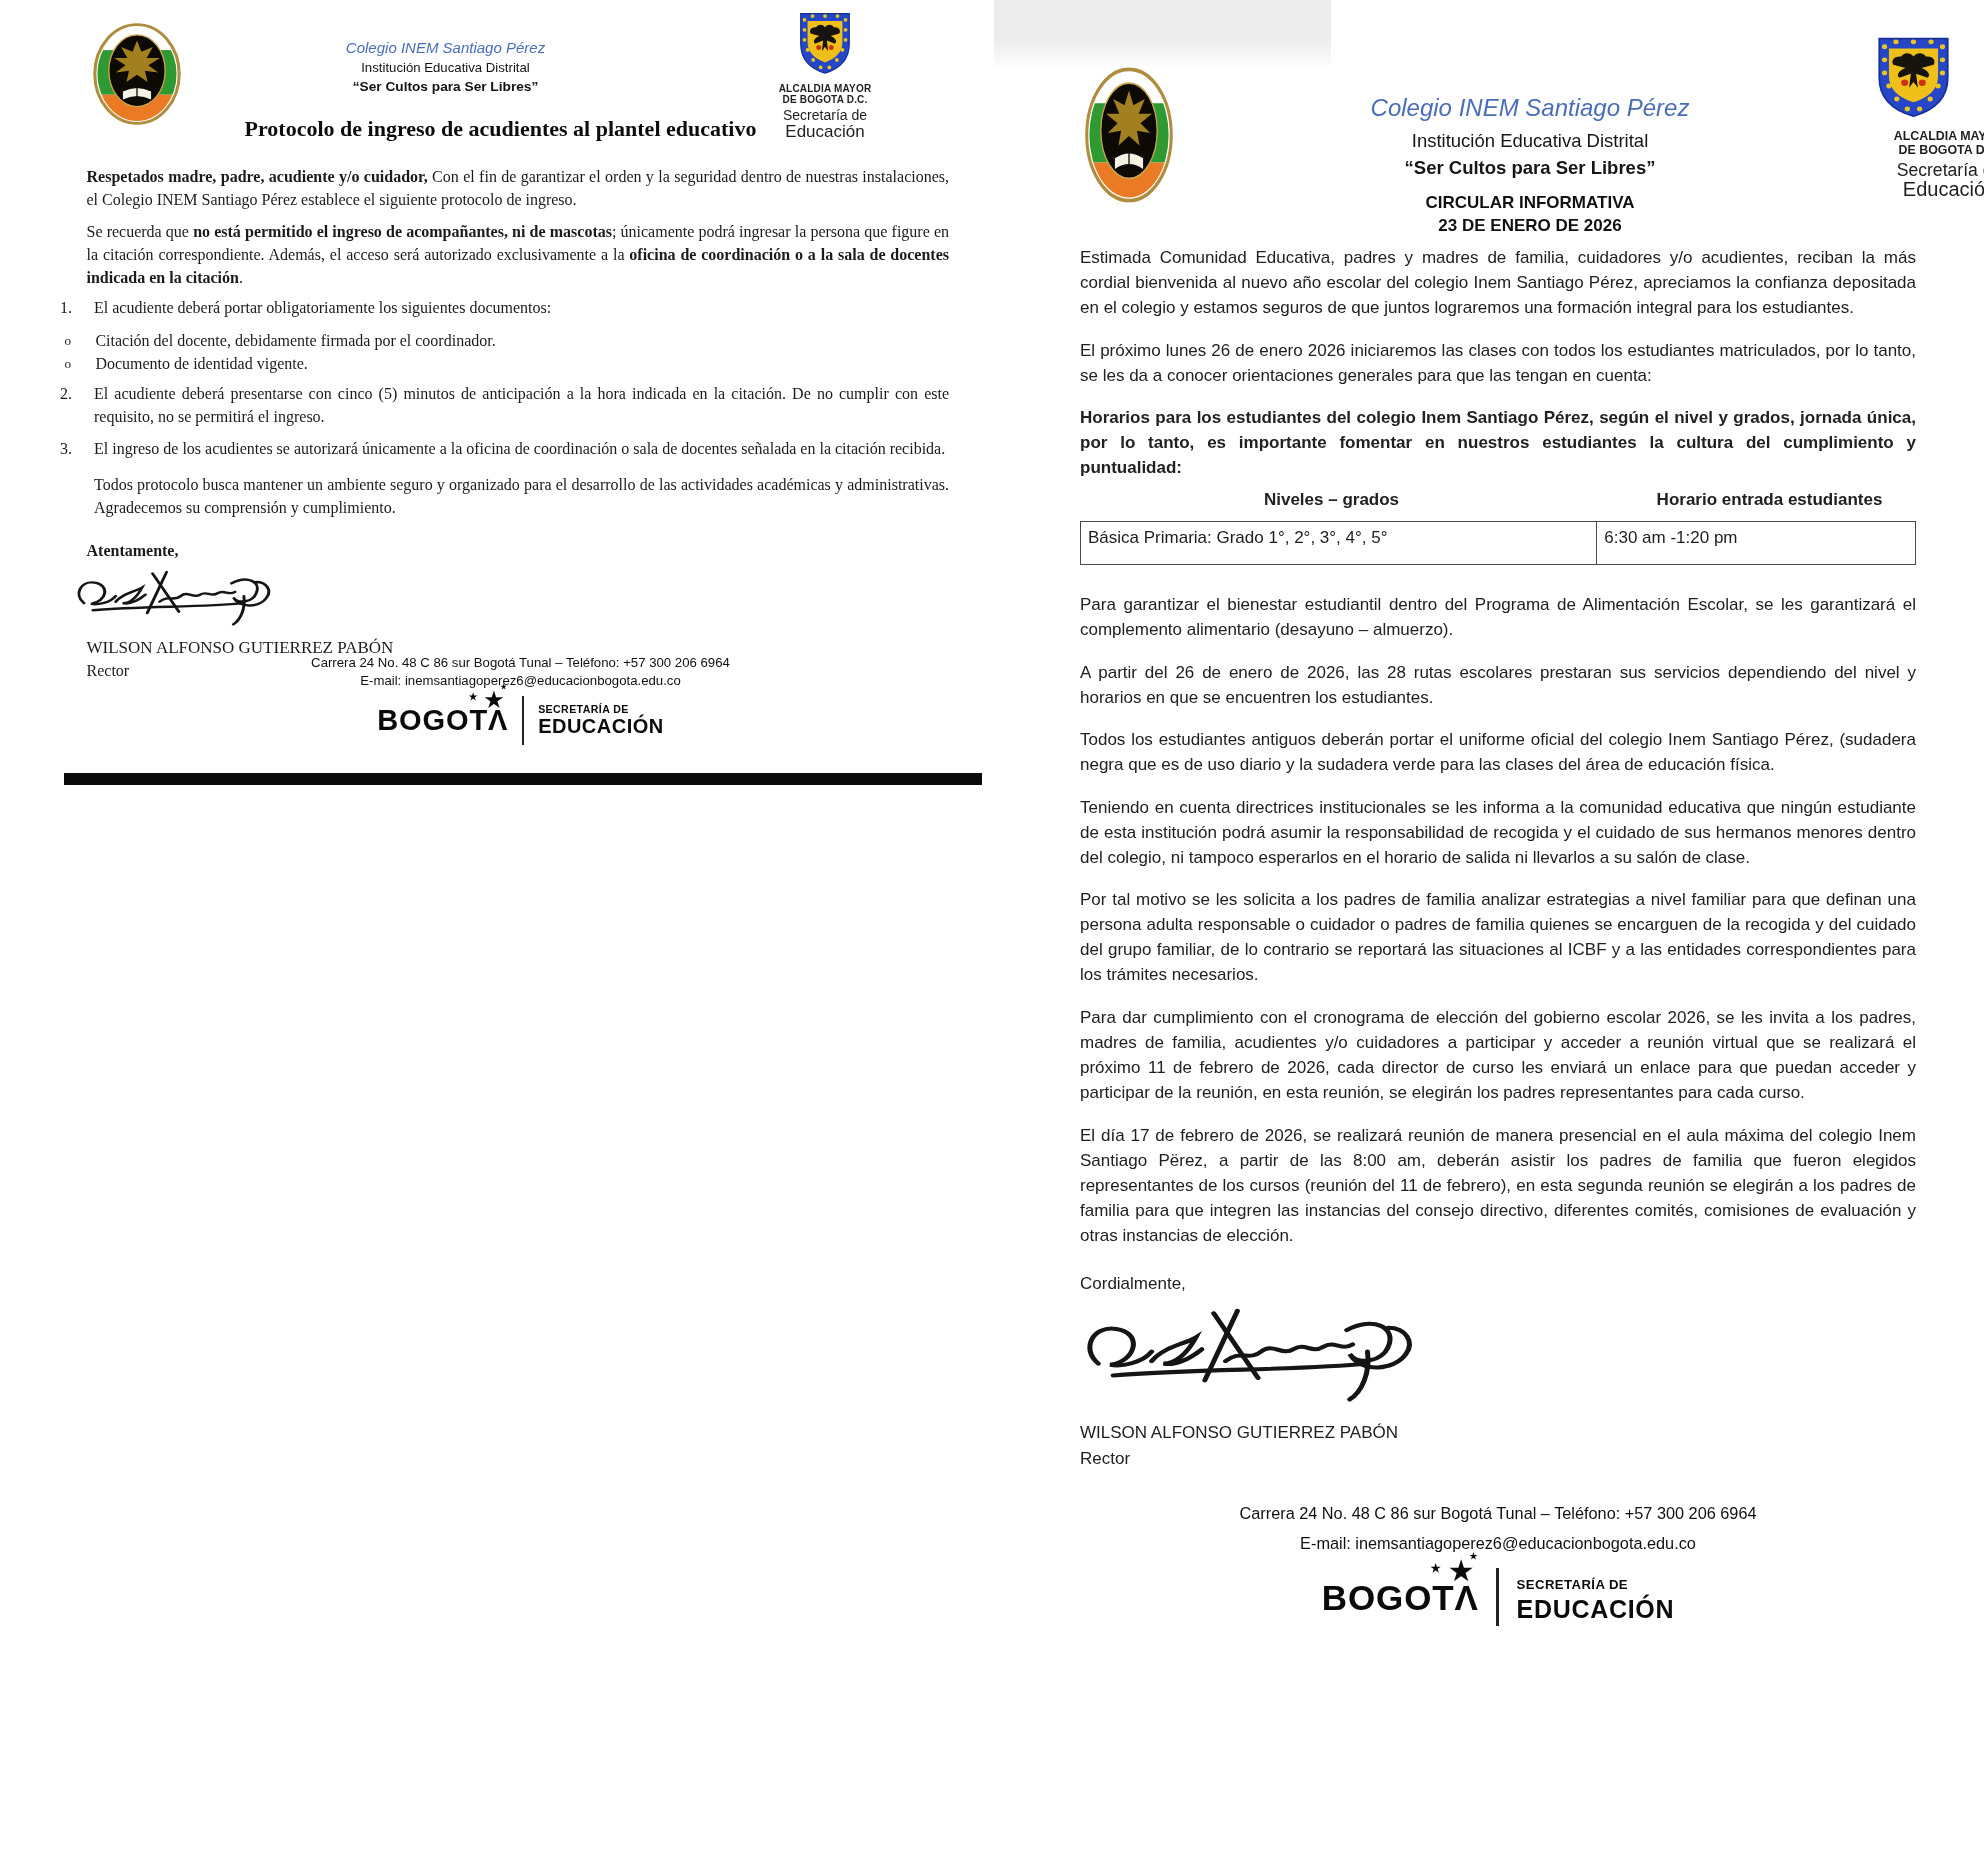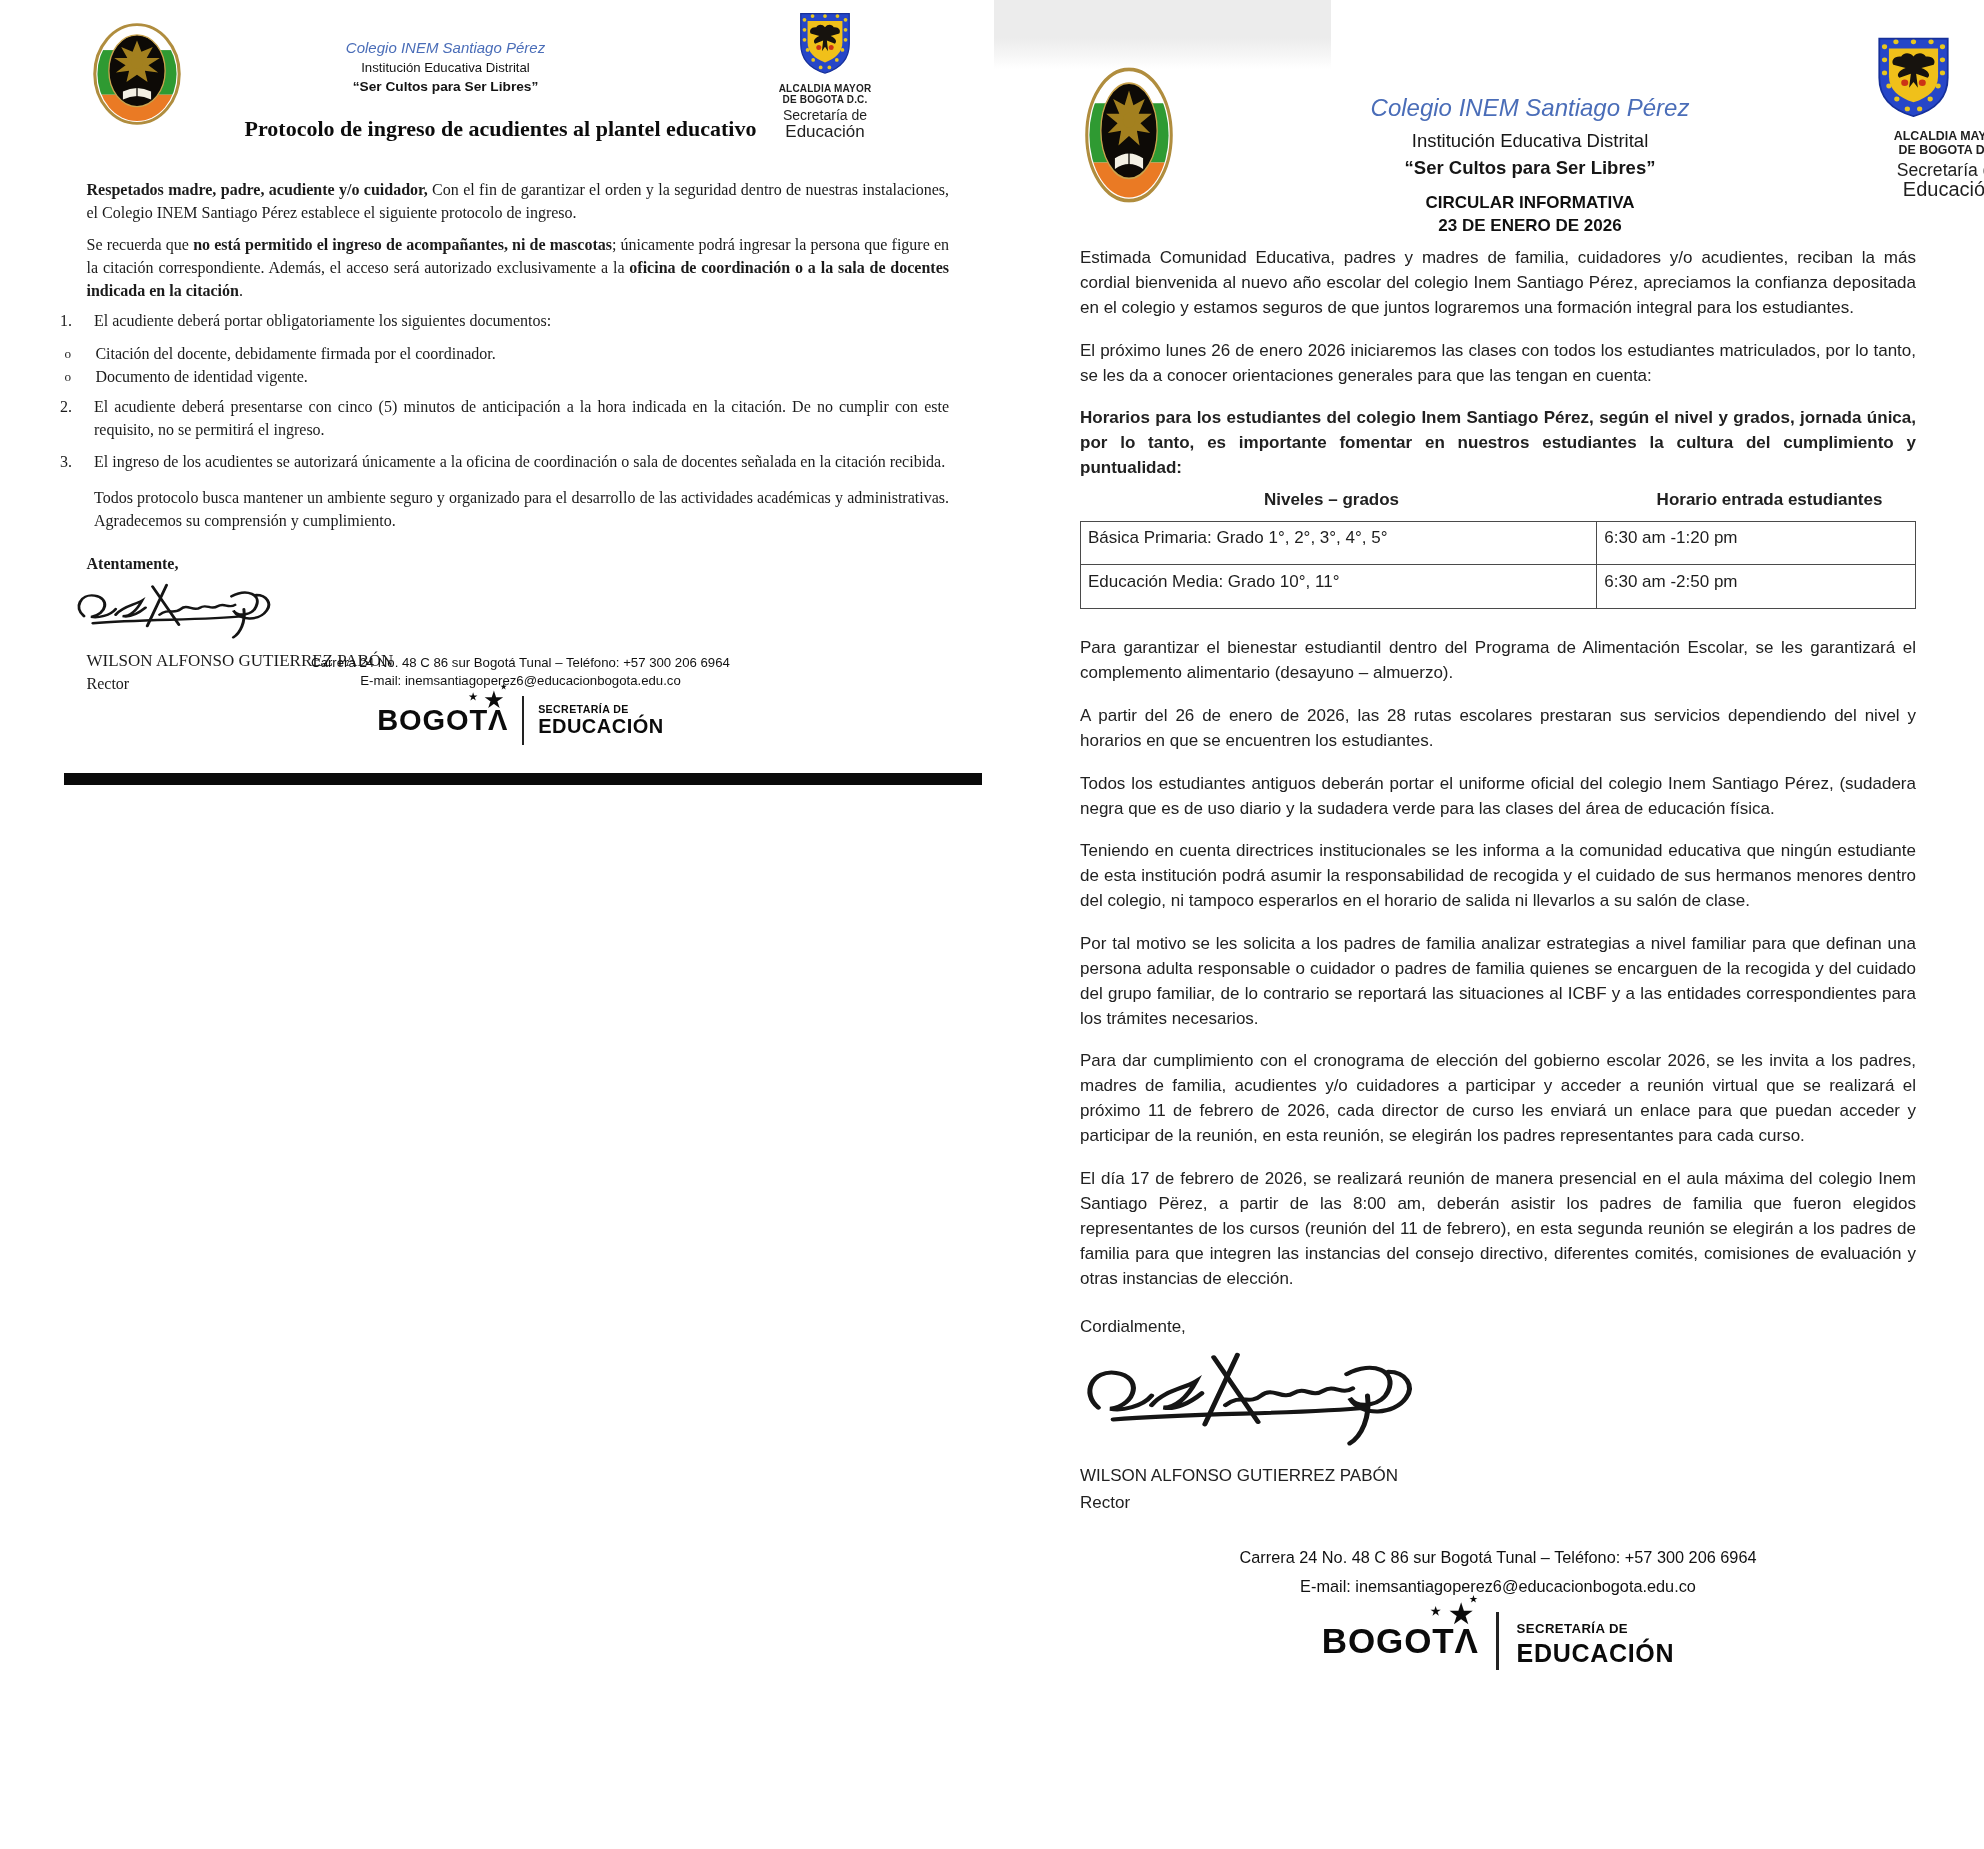--- a/index.html
+++ b/index.html
@@ -22,21 +22,21 @@
   .l-alcaldia { position:absolute; left:752px; top:10.6px; width:146px; text-align:center;
                 font-family:"Liberation Sans", sans-serif; }
   .alc-l1 { font-size:10px; font-weight:bold; letter-spacing:0.2px; line-height:11.5px; margin-top:5.3px;}
   .alc-l3 { font-size:14px; line-height:15px; margin-top:2.6px; }
   .alc-l4 { font-size:17px; line-height:17.6px; }
 
   .l-title { position:absolute; left:53px; top:116px; width:895px; text-align:center;
              font-size:22px; font-weight:bold; color:#0c0c0c; }
 
   
-  .l-body { position:absolute; left:60px; top:178px; width:889px;
+  .l-body { position:absolute; left:60px; top:165px; width:889px;
             font-size:16px; line-height:23px; text-align:justify; color:#1b1b1b; }
   .l-par { margin:0 0 8.8px 26.5px; }
   .l-par.first { margin-bottom:8.8px; }
   .bold { font-weight:bold; }
   .l-item { display:flex; margin-bottom:10.6px; }
   .l-item .num { width:34px; flex:0 0 34px; }
   .l-bullets { margin-bottom:7px; }
   .l-bullet { display:flex; }
   .l-bullet .bmark { width:31px; flex:0 0 31px; padding-left:4.4px; font-size:13.2px; }
   .l-closing { margin:0 0 10.6px 34px; }
@@ -301,24 +301,20 @@
         <div class="c1">Niveles – grados</div>
         <div class="c2">Horario entrada estudiantes</div>
       </div>
 
       <table class="horarios">
         <tbody>
           <tr>
             <td class="c1">Básica Primaria:  Grado 1°, 2°, 3°, 4°, 5°</td>
             <td>6:30 am -1:20 pm</td>
           </tr>
-          <tr>
-            <td class="c1">Educación Media: Grado 10°, 11°</td>
-            <td>6:30 am -2:50 pm</td>
-          </tr>
         </tbody>
       </table>
 
       <p class="r-par">Para garantizar el bienestar estudiantil dentro del Programa de Alimentación Escolar, se les garantizará el complemento alimentario (desayuno – almuerzo).</p>
       <p class="r-par">A partir del 26 de enero de 2026, las 28 rutas escolares prestaran sus servicios dependiendo del nivel y horarios en que se encuentren los estudiantes.</p>
       <p class="r-par">Todos los estudiantes antiguos deberán portar el uniforme oficial del colegio Inem Santiago Pérez, (sudadera negra que es de uso diario y la sudadera verde para las clases del área de educación física.</p>
       <p class="r-par">Teniendo en cuenta directrices institucionales se les informa a la comunidad educativa que ningún estudiante de esta institución podrá asumir la responsabilidad de recogida y el cuidado de sus hermanos menores dentro del colegio, ni tampoco esperarlos en el horario de salida ni llevarlos a su salón de clase.</p>
       <p class="r-par">Por tal motivo se les solicita a los padres de familia analizar estrategias a nivel familiar para que definan una persona adulta responsable o cuidador o padres de familia quienes se encarguen de la recogida y del cuidado del grupo familiar, de lo contrario se reportará las situaciones al ICBF y a las entidades correspondientes para los trámites necesarios.</p>
       <p class="r-par">Para dar cumplimiento con el cronograma de elección del gobierno escolar 2026, se les invita a los padres, madres de familia, acudientes y/o cuidadores a participar y acceder a reunión virtual que se realizará el próximo 11 de febrero de 2026, cada director de curso les enviará un enlace para que puedan acceder y participar de la reunión, en esta reunión, se elegirán los padres representantes para cada curso.</p>
       <p class="r-par">El día 17 de febrero de 2026, se realizará reunión de manera presencial en el aula máxima del colegio Inem Santiago Përez, a partir de las 8:00 am, deberán asistir los padres de familia que fueron elegidos representantes de los cursos (reunión del 11 de febrero), en esta segunda reunión se elegirán a los padres de familia para que integren las instancias del consejo directivo, diferentes comités, comisiones de evaluación y otras instancias de elección.</p>

